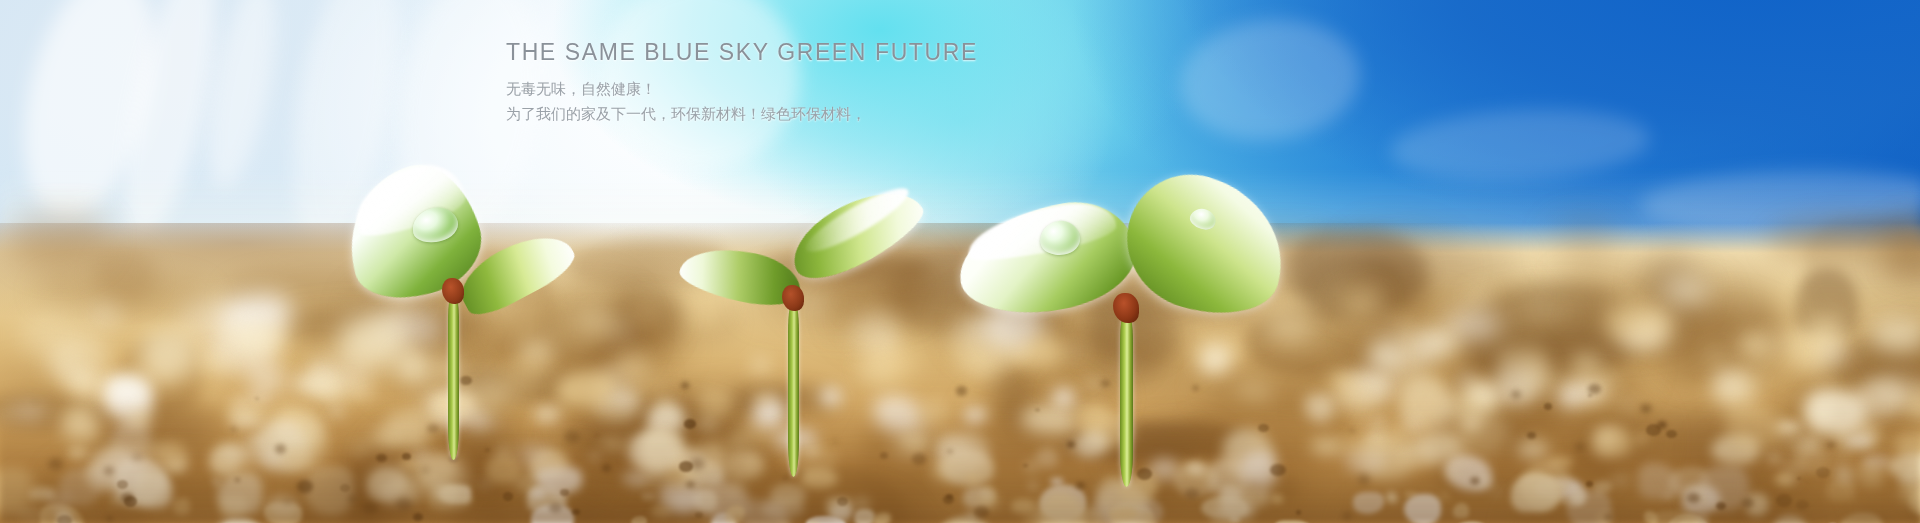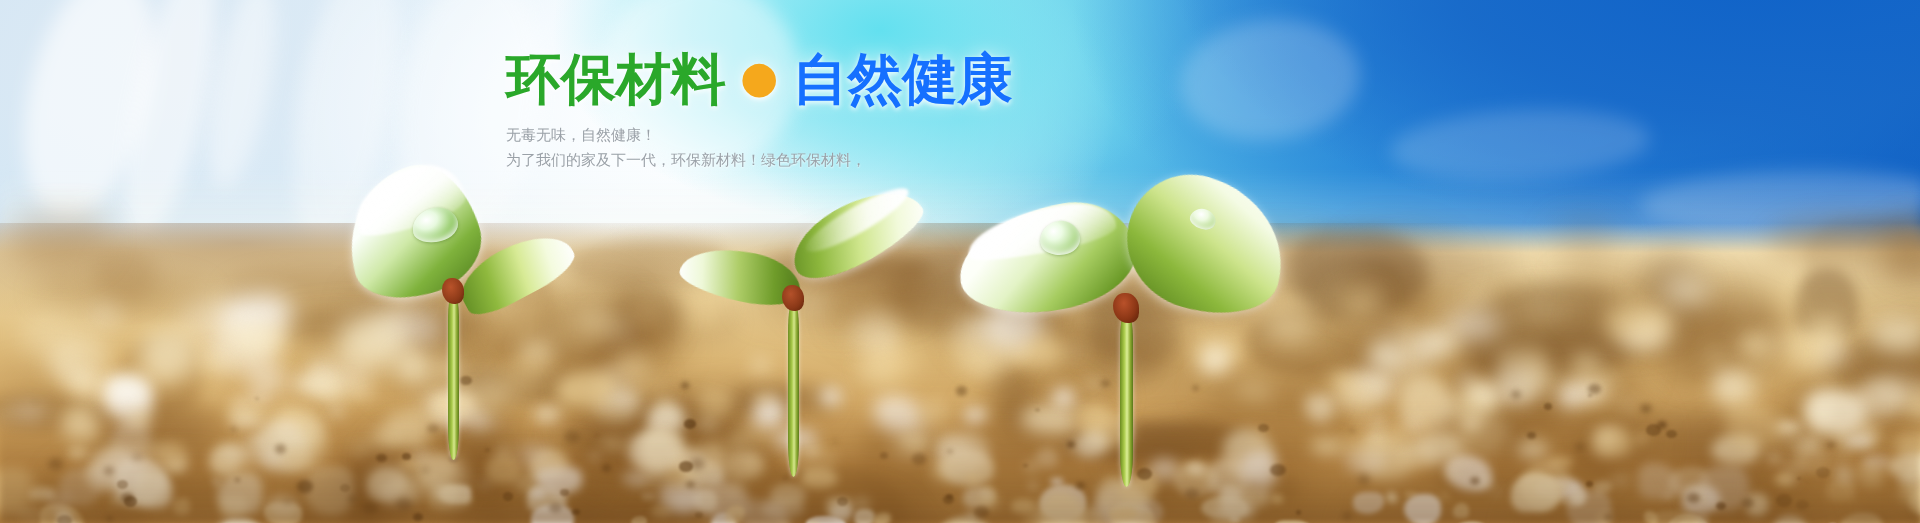--- a/index.html
+++ b/index.html
@@ -868,24 +868,22 @@
                 background:radial-gradient(ellipse at 38% 30%, #ffffff 0%, rgba(240,252,232,.9) 30%, rgba(176,216,140,.75) 70%, rgba(126,172,80,.85) 100%);
                 box-shadow:inset 0 -2px 4px rgba(255,255,255,.85);
                 transform:rotate(18deg);"></div>
     <div style="position:absolute; left:173px; top:108px; width:26px; height:30px;
                 background:radial-gradient(ellipse at 42% 34%, #b9512a 0%, #8b3615 58%, #571f07 100%);
                 border-radius:46% 54% 38% 62%; filter:blur(.5px);"></div>
   </div>
 
   <div class="copy">
 
-
-    <div class="headline">
-      <span class="h-green">环保材料</span><span class="h-dot">●</span><span class="h-blue">自然健康</span>
-    </div>
+    <div class="eyebrow">THE SAME BLUE SKY GREEN FUTURE</div>
+
 
     <div class="sub">
       <div>无毒无味，自然健康！</div>
       <div>为了我们的家及下一代，环保新材料！绿色环保材料，</div>
     </div>
 
   </div>
 
 </div>
 

